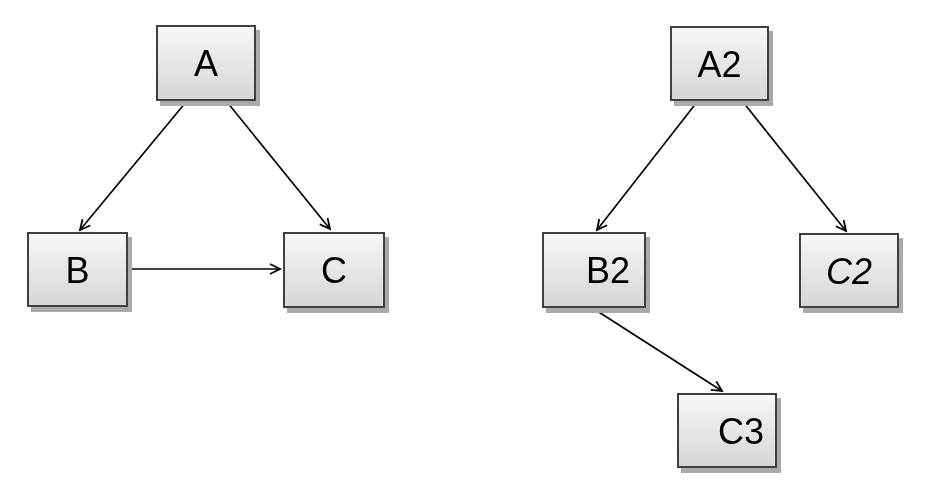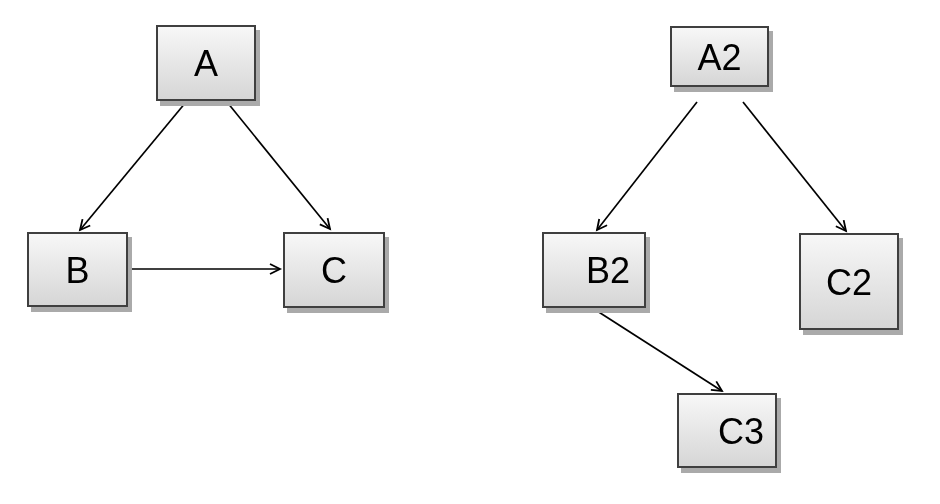--- a/index.html
+++ b/index.html
@@ -75,26 +75,26 @@
   <div id="node-layer">
       <div class="node" style="left: 156px; top: 25px; width: 100px; height: 76px;">
         <span style="color: rgb(0, 0, 0);">A</span>
       </div>
       <div class="node" style="left: 27px; top: 232px; width: 101px; height: 75px;">
         <span style="color: rgb(0, 0, 0);">B</span>
       </div>
       <div class="node" style="left: 283px; top: 232px; width: 102px; height: 76px;">
         <span style="color: rgb(0, 0, 0);">C</span>
       </div>
-      <div class="node" style="left: 670px; top: 26px; width: 99px; height: 61px;">
+      <div class="node" style="left: 670px; top: 26px; width: 99px; height: 75px;">
         <span style="color: rgb(0, 0, 0);">A2</span>
       </div>
       <div class="node" style="left: 542px; top: 232px; width: 104px; height: 76px;">
         <span style="color: rgb(0, 0, 0); margin-left: 28px;">B2</span>
       </div>
-      <div class="node" style="left: 799px; top: 233px; width: 100px; height: 97px;">
+      <div class="node" style="left: 799px; top: 233px; width: 100px; height: 75px; font-style: italic;">
         <span style="color: rgb(0, 0, 0);">C2</span>
       </div>
       <div class="node" style="left: 677px; top: 393px; width: 100px; height: 75px; padding-left: 28px;">
         <span style="color: rgb(0, 0, 0);">C3</span>
       </div>
     </div>
 </div>
 
 </body></html>

